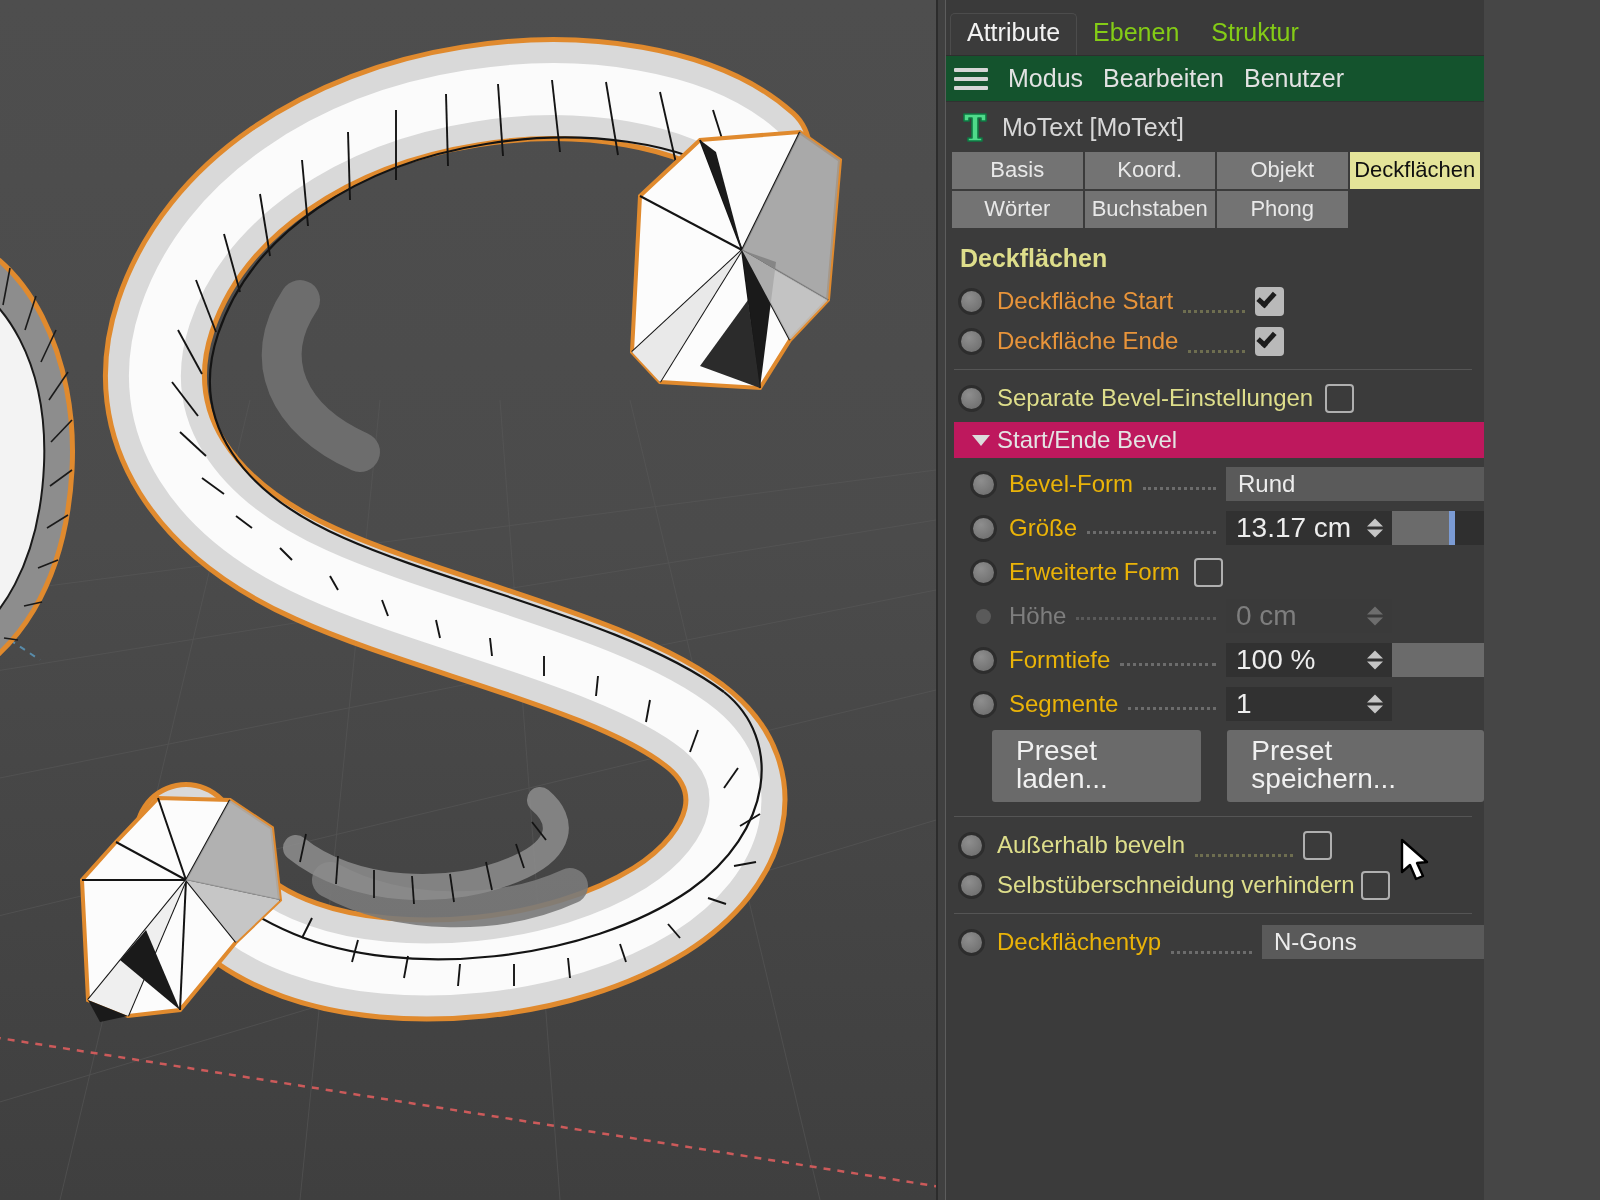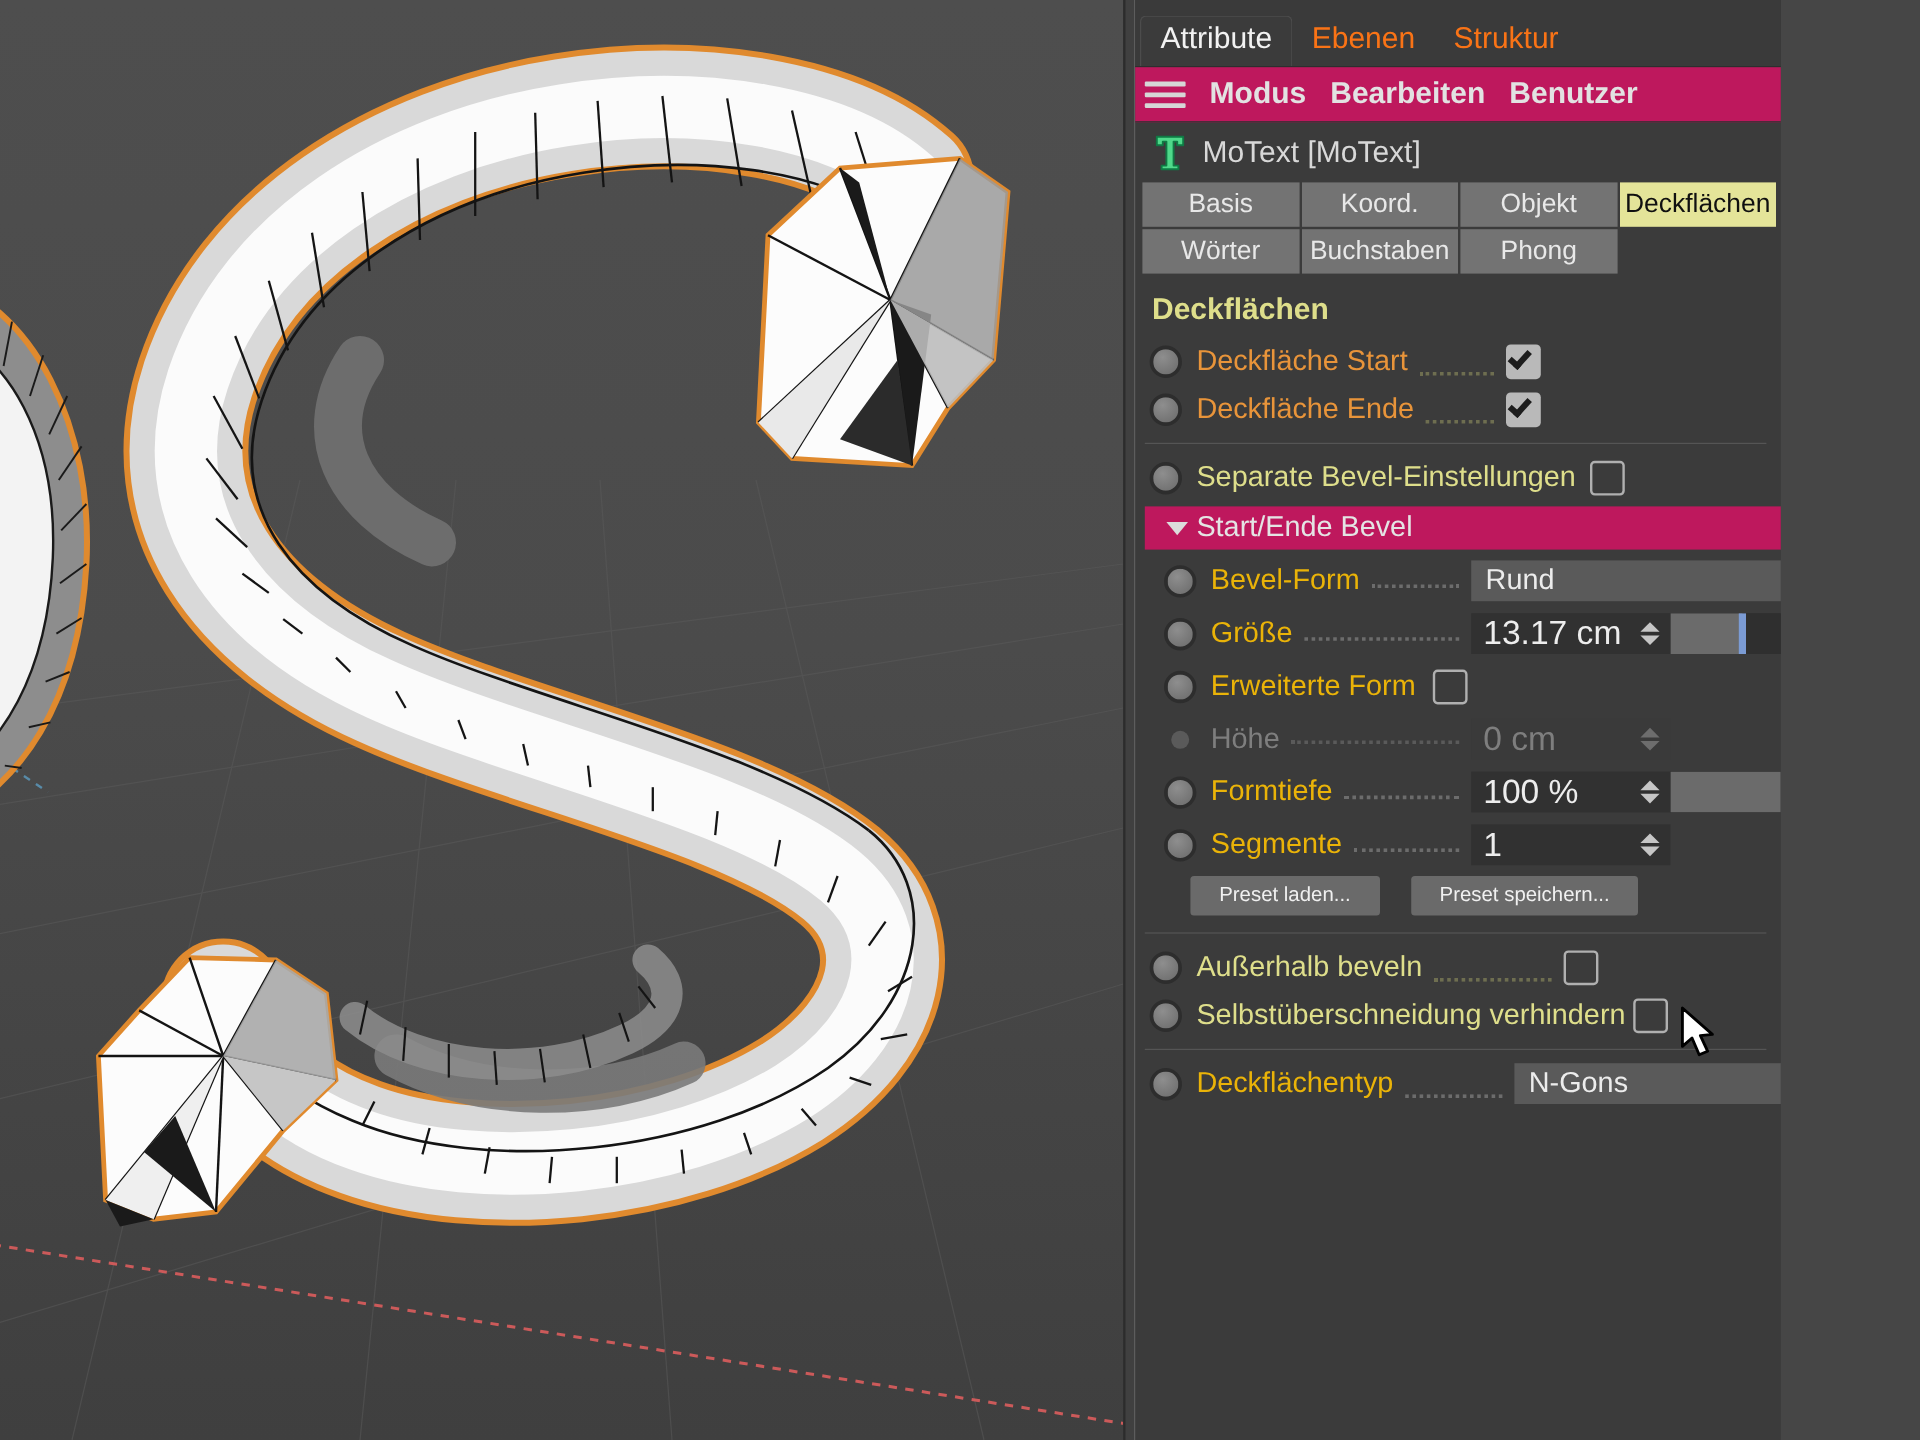--- a/index.html
+++ b/index.html
@@ -35,38 +35,37 @@
 
   
   .tabstrip {
     height: 56px; background: #3a3a3a;
     display: flex; align-items: flex-end;
     padding-left: 4px;
     border-bottom: 1px solid #2e2e2e;
   }
   .dtab {
     padding: 6px 16px 10px 16px;
-    font-size: 25px; color: #f97316;
+    font-size: 25px; color: #84cc16;
     line-height: 1;
   }
   .dtab.active {
     background: #3b3b3b; color: #f2f2f2;
     border-radius: 5px 5px 0 0;
     border-top: 1px solid #4c4c4c;
     border-left: 1px solid #4c4c4c;
     border-right: 1px solid #4c4c4c;
   }
 
   
   .menurow {
     height: 46px; display: flex; align-items: center;
     gap: 20px; padding-left: 8px;
     border-bottom: 1px solid #313131;
-    background: #be185d;
-    font-weight: bold;
+    background: #14532d;
   }
   .hamburger { width: 34px; height: 22px; display: flex; flex-direction: column; justify-content: space-between; }
   .hamburger i { display: block; height: 4px; background: #d6d6d6; border-radius: 1px; }
   .menuitem { font-size: 25px; color: #e2e2e2; }
 
   
   .objrow { height: 50px; display: flex; align-items: center; gap: 12px; padding-left: 14px; }
   .objname { font-size: 25px; color: #d8d8d8; }
 
   
@@ -174,21 +173,21 @@
     display: flex; align-items: center; padding-left: 12px;
     font-size: 24px; color: #ececec;
   }
   .dropfield.right {
     flex: 0 0 auto; width: 222px; margin-left: auto;
   }
 
   .btnrow { display: flex; gap: 26px; padding: 4px 0 6px 46px; }
   .pbtn {
     background: #6a6a6a; color: #f0f0f0;
-    font-size: 17px; padding: 7px 24px 9px 24px;
+    font-size: 28px; padding: 7px 24px 9px 24px;
     border-radius: 3px; line-height: 1;
   }
 
   
   #cursor { position: absolute; left: 1400px; top: 838px; z-index: 50; pointer-events: none; }
 </style>
 </head>
 <body>
 
 <div id="app">

